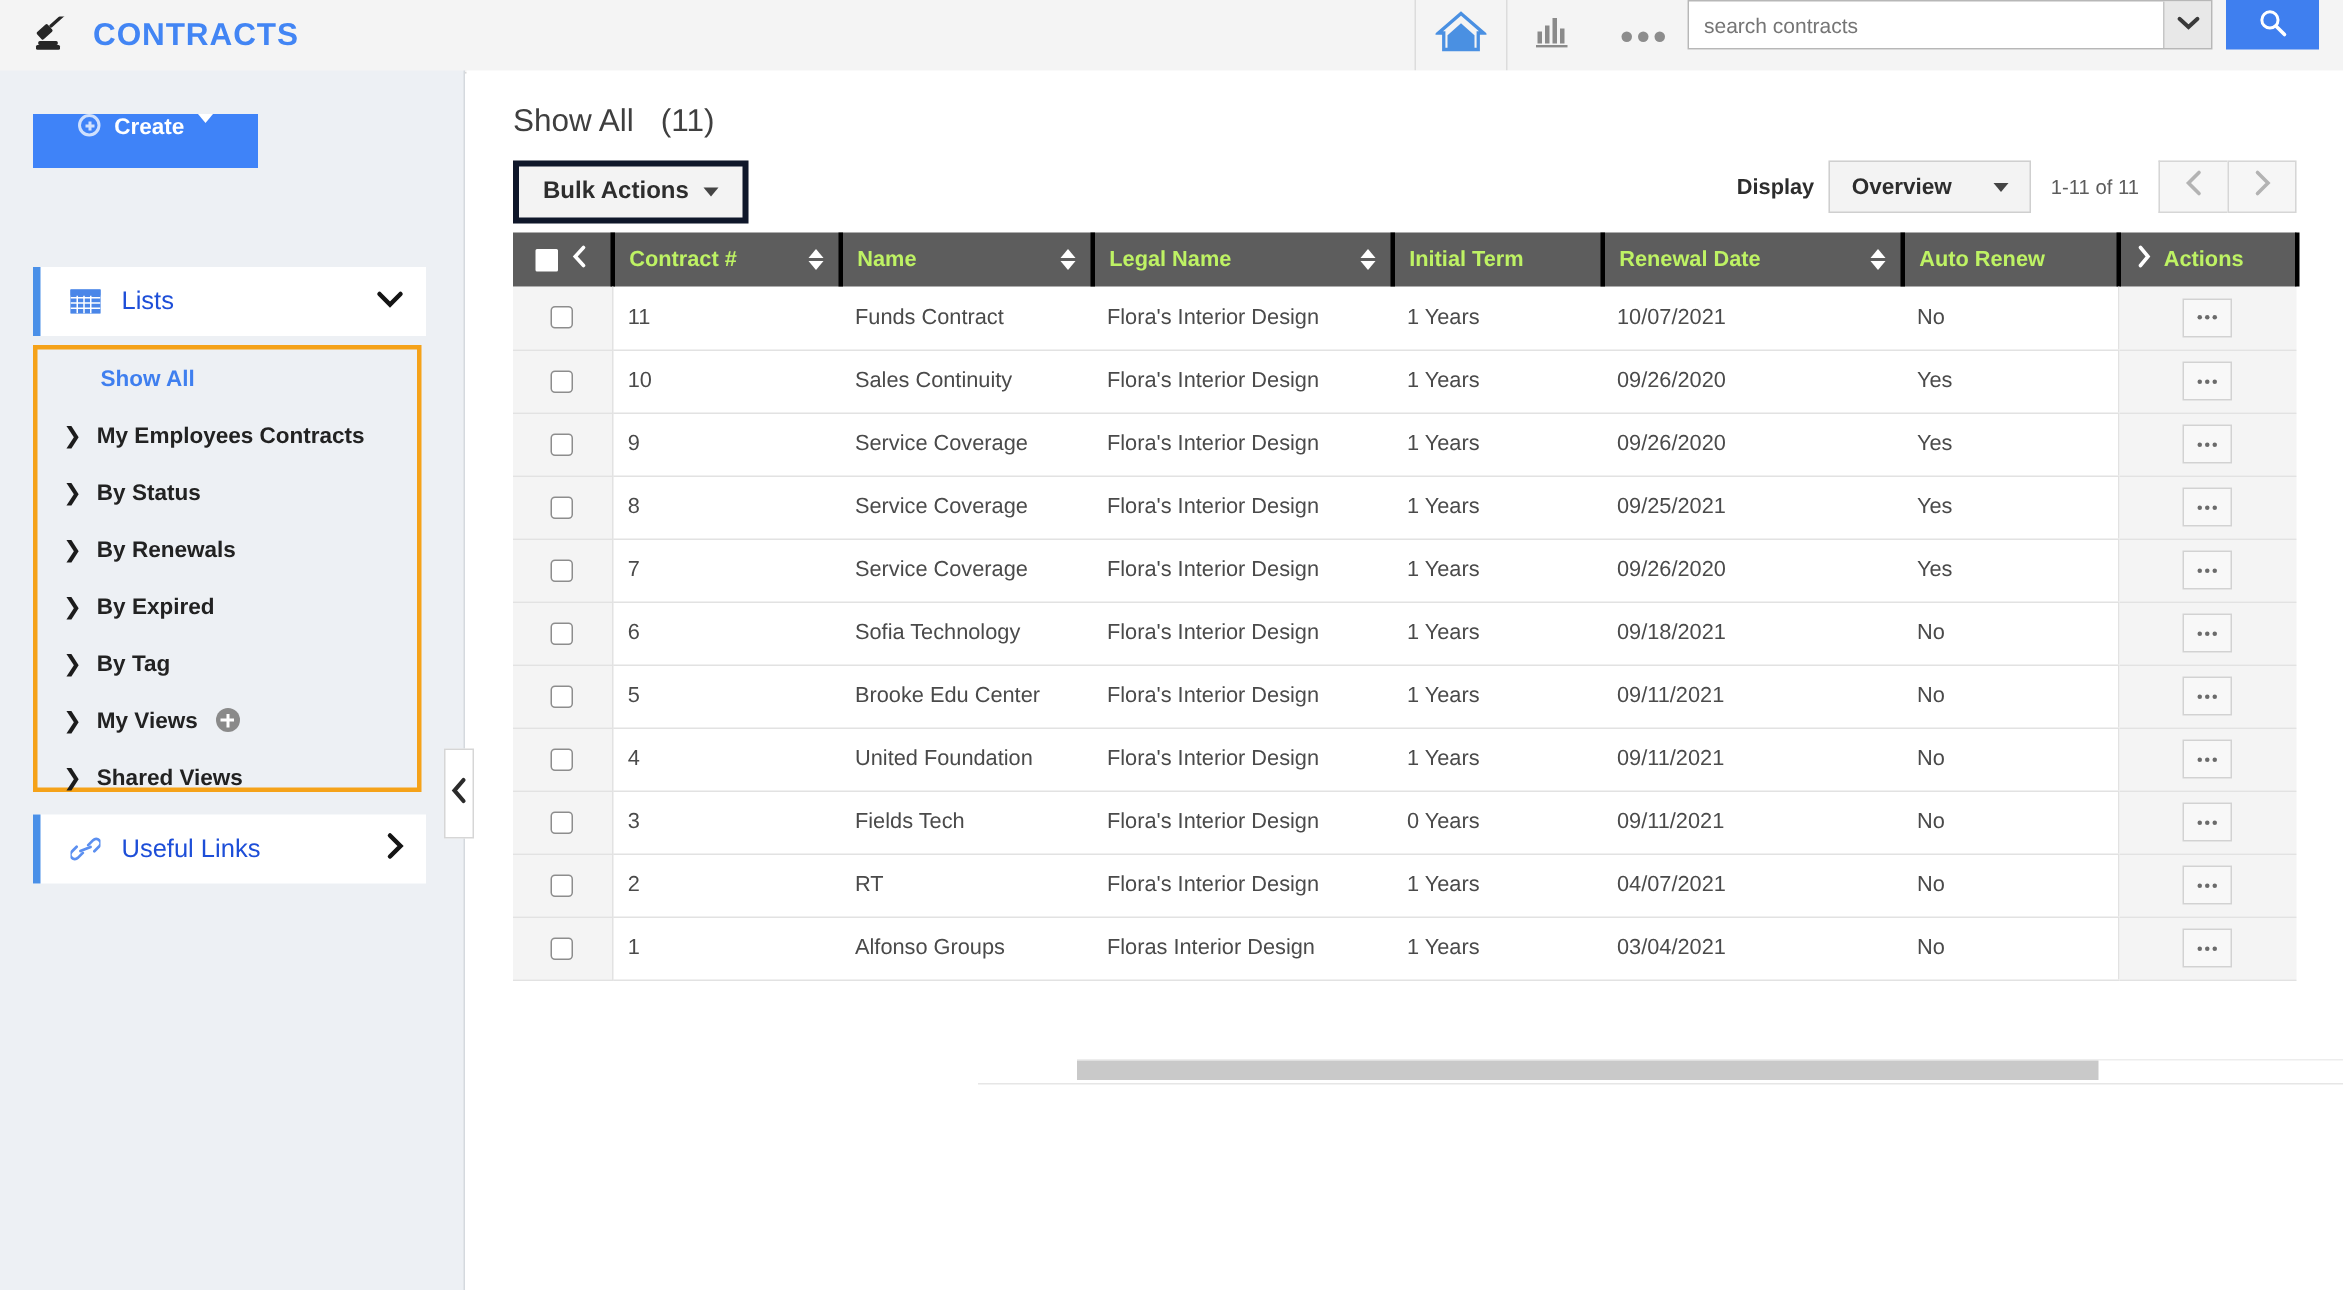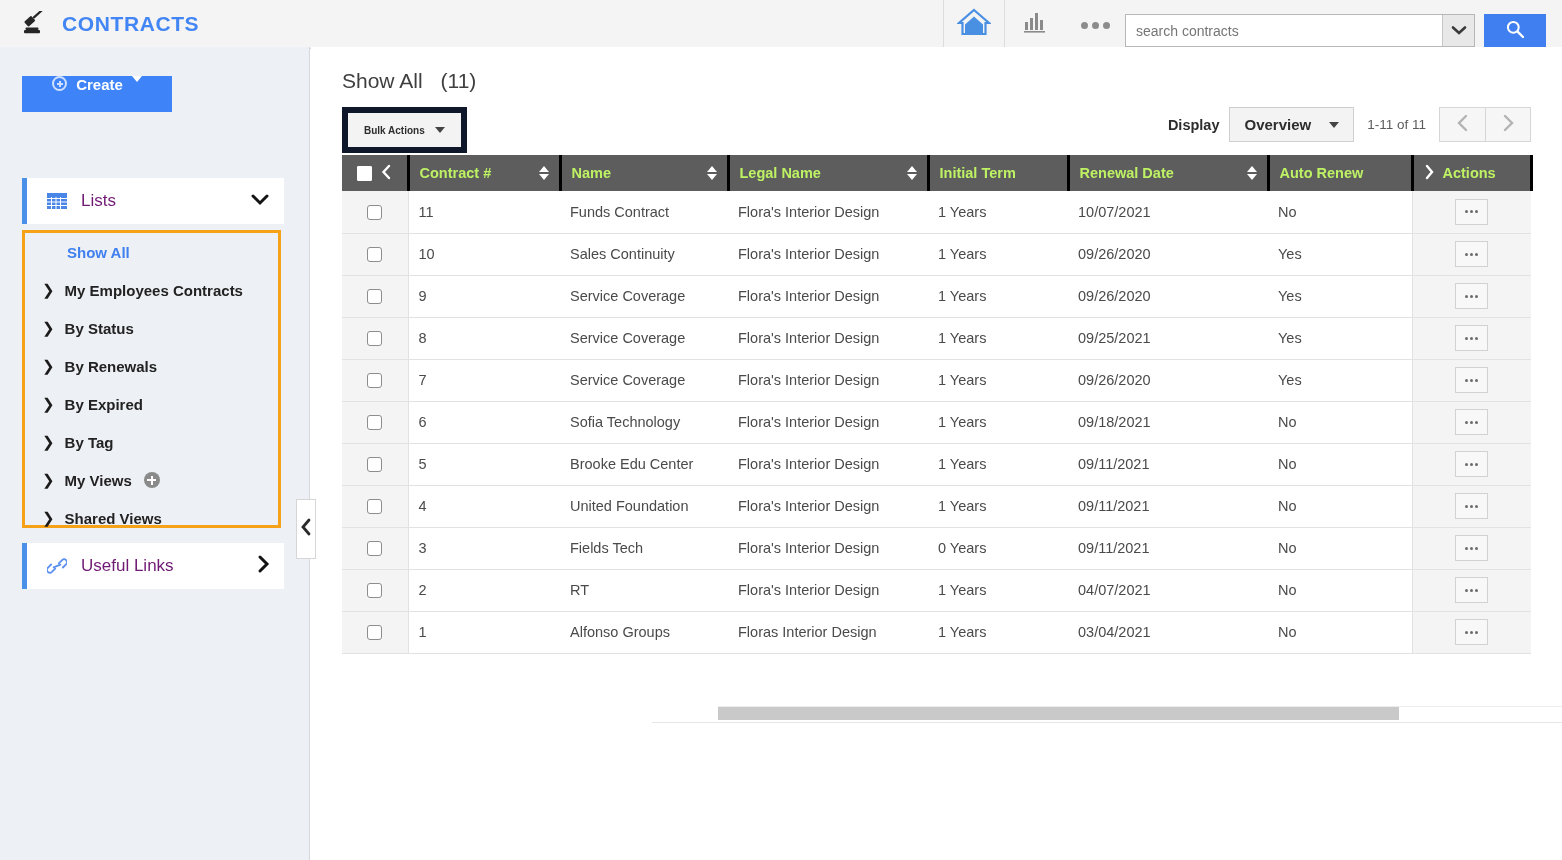--- a/index.html
+++ b/index.html
@@ -27,21 +27,21 @@
     display: flex; align-items: stretch;
   }
   .home-cell {
     width: 62px; display: flex; align-items: center; justify-content: center;
     border-left: 1px solid #dcdcdc; border-right: 1px solid #dcdcdc;
     background: #f4f4f4;
   }
   .chart-cell { width: 60px; display: flex; align-items: center; justify-content: center; }
   .dots-cell { width: 60px; display: flex; align-items: center; justify-content: center; }
   .dots-cell .d { width:7px;height:7px;border-radius:50%;background:#8c8c8c;display:inline-block;margin:0 2px;}
-  .search-wrap { display: flex; align-items: flex-end; padding-right: 16px; }
+  .search-wrap { display: flex; align-items: flex-start; padding-right: 16px; }
   .search-box {
     display: flex; height: 33px; width: 350px;
     border: 1px solid #b7b7b7; background: #fff;
   }
   .search-input {
     flex: 1; border: 0; outline: 0; padding: 0 10px;
     font-family: "Liberation Sans", sans-serif; font-size: 14px; color: #6b6b6b;
     background: transparent;
   }
   .search-input::placeholder { color: #757575; }
@@ -77,21 +77,21 @@
   .caret-down-wh {
     width: 0; height: 0; border-left: 5px solid transparent; border-right: 5px solid transparent;
     border-top: 6px solid #ffffff;
   }
 
   .panel-bar {
     position: absolute; left: 22px; width: 262px; height: 46px;
     background: #ffffff; border-left: 5px solid #4a90e8;
     display: flex; align-items: center; padding: 0 14px 0 20px;
   }
-  .panel-bar .p-label { color: #701a75; font-size: 17px; flex: 1; margin-left: 14px; }
+  .panel-bar .p-label { color: #1d4ed8; font-size: 17px; flex: 1; margin-left: 14px; }
   .grid-icon { width: 20px; height: 16px; background: #4a86e8; position: relative; }
   .grid-icon::before {
     content:''; position:absolute; left:0; top:0; right:0; height:4px; background:#4a86e8;
   }
   .link-icon { width: 20px; height: 16px; position: relative; }
 
   .lists-bar { top: 131px; }
   .useful-bar { top: 496px; }
 
   .nav-box {
@@ -122,35 +122,35 @@
   }
 
   
   .main { position: absolute; left: 311px; top: 47px; width: 1251px; height: 813px; background:#fff; }
   .page-title {
     position: absolute; left: 31px; top: 22px; font-size: 21px; color: #3f3f3f;
   }
   .page-title .count { color: #3f3f3f; margin-left: 18px; }
   .bulk-btn {
     position: absolute; left: 31px; top: 60px; height: 35px; padding: 17px 16px;
-    background: #f3f3f3; border: 6px solid #0f172a; cursor: pointer;
+    background: #f3f3f3; border: 4px solid #0f172a; cursor: pointer;
     display: flex; align-items: center; gap: 10px;
-    font-family: "Liberation Sans", sans-serif; font-size: 10px; font-weight: bold; color: #2d2d2d;
+    font-family: "Liberation Sans", sans-serif; font-size: 16px; font-weight: bold; color: #2d2d2d;
   }
   .caret-down-dk {
     width: 0; height: 0; border-left: 5px solid transparent; border-right: 5px solid transparent;
     border-top: 6px solid #444;
   }
   .display-row {
     position: absolute; right: 31px; top: 60px; display: flex; align-items: center; gap: 0;
   }
   .display-label { font-size: 14.5px; font-weight: bold; color: #2d2d2d; margin-right: 10px; }
   .overview-btn {
     height: 35px; padding: 0 14px; background: #f3f3f3; border: 1px solid #cfcfcf; cursor: pointer;
-    display: flex; align-items: center; gap: 18px;
+    display: flex; align-items: center; gap: 28px;
     font-family: "Liberation Sans", sans-serif; font-size: 15px; font-weight: bold; color: #2d2d2d;
   }
   .range-label { font-size: 13.5px; color: #5c5c5c; margin: 0 13px; }
   .pagerbtn {
     width: 46px; height: 35px; background: #f6f6f6; border: 1px solid #d6d6d6;
     display: flex; align-items: center; justify-content: center; cursor: pointer;
   }
   .pagerbtn.prev { border-right: 0; }
   .pager-chev { color: #b0b0b0; font-family: "DejaVu Sans", sans-serif; font-size: 22px; line-height: 1; }
 

